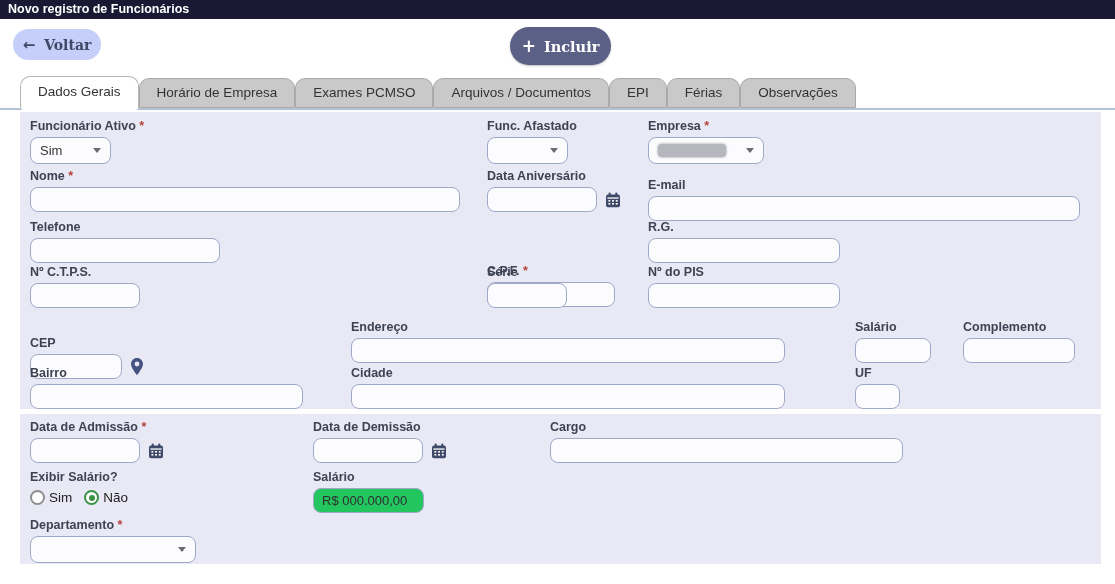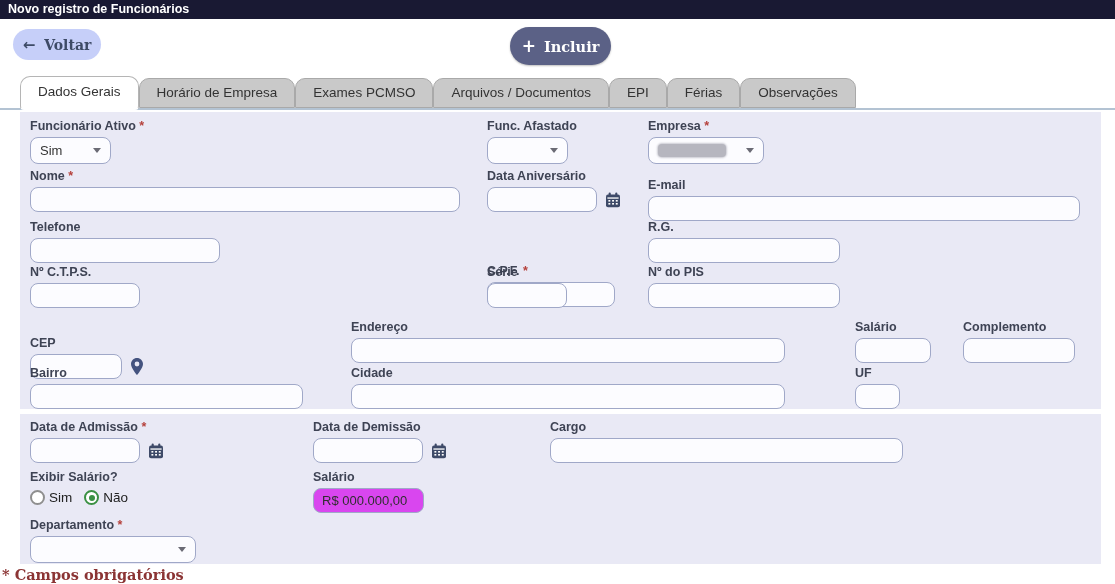--- a/index.html
+++ b/index.html
@@ -37,21 +37,21 @@
   #panel-address  { top:315px; height:94px;  }
   #panel-job      { top:414px; height:150px; }
 
   .fg { position:absolute; }
   .lbl { display:block; font-size:12.5px; font-weight:bold; color:#3e4354; margin-bottom:4px; white-space:nowrap; }
   .req { color:#b5413c; font-weight:bold; }
   .crow { display:flex; align-items:center; gap:8px; }
 
   .inp { height:25px; border:1px solid #a0a8c8; border-radius:8px; background:#fcfcff;
     padding:0 8px; font-size:13px; color:#333; outline:none; font-family:"Liberation Sans", sans-serif; }
-  .inp:disabled { background:#d946ef; color:#2f2f2f; }
+  .inp:disabled { background:#22c55e; color:#2f2f2f; }
 
   .sel { height:27px; border:1px solid #a0a8c8; border-radius:8px; background:#fcfcff;
     display:flex; align-items:center; padding:0 9px; font-size:13px; color:#333;
     cursor:pointer; position:relative; }
   .sel .caret { margin-left:auto; width:0; height:0; border-left:4.5px solid transparent;
     border-right:4.5px solid transparent; border-top:5.5px solid #6b6b75; }
   .redacted { width:68px; height:13px; background:#b6b6bf; border-radius:4px;
     box-shadow:0 0 2px 1px #cacad2; }
 
   .icon-btn { display:inline-flex; align-items:center; justify-content:center; cursor:pointer; background:none; border:none; padding:0; }
@@ -305,15 +305,14 @@
     <div class="fg" style="left:10px; top:104px;">
       <span class="lbl"><span>Departamento</span> <span class="req">*</span></span>
       <div class="sel" style="width:166px;">
         <span></span>
         <span class="caret"></span>
       </div>
     </div>
 
   </div>
 
-  <div class="footer-note">* Campos obrigatórios</div>
 
 </div>
 
 </body></html>

